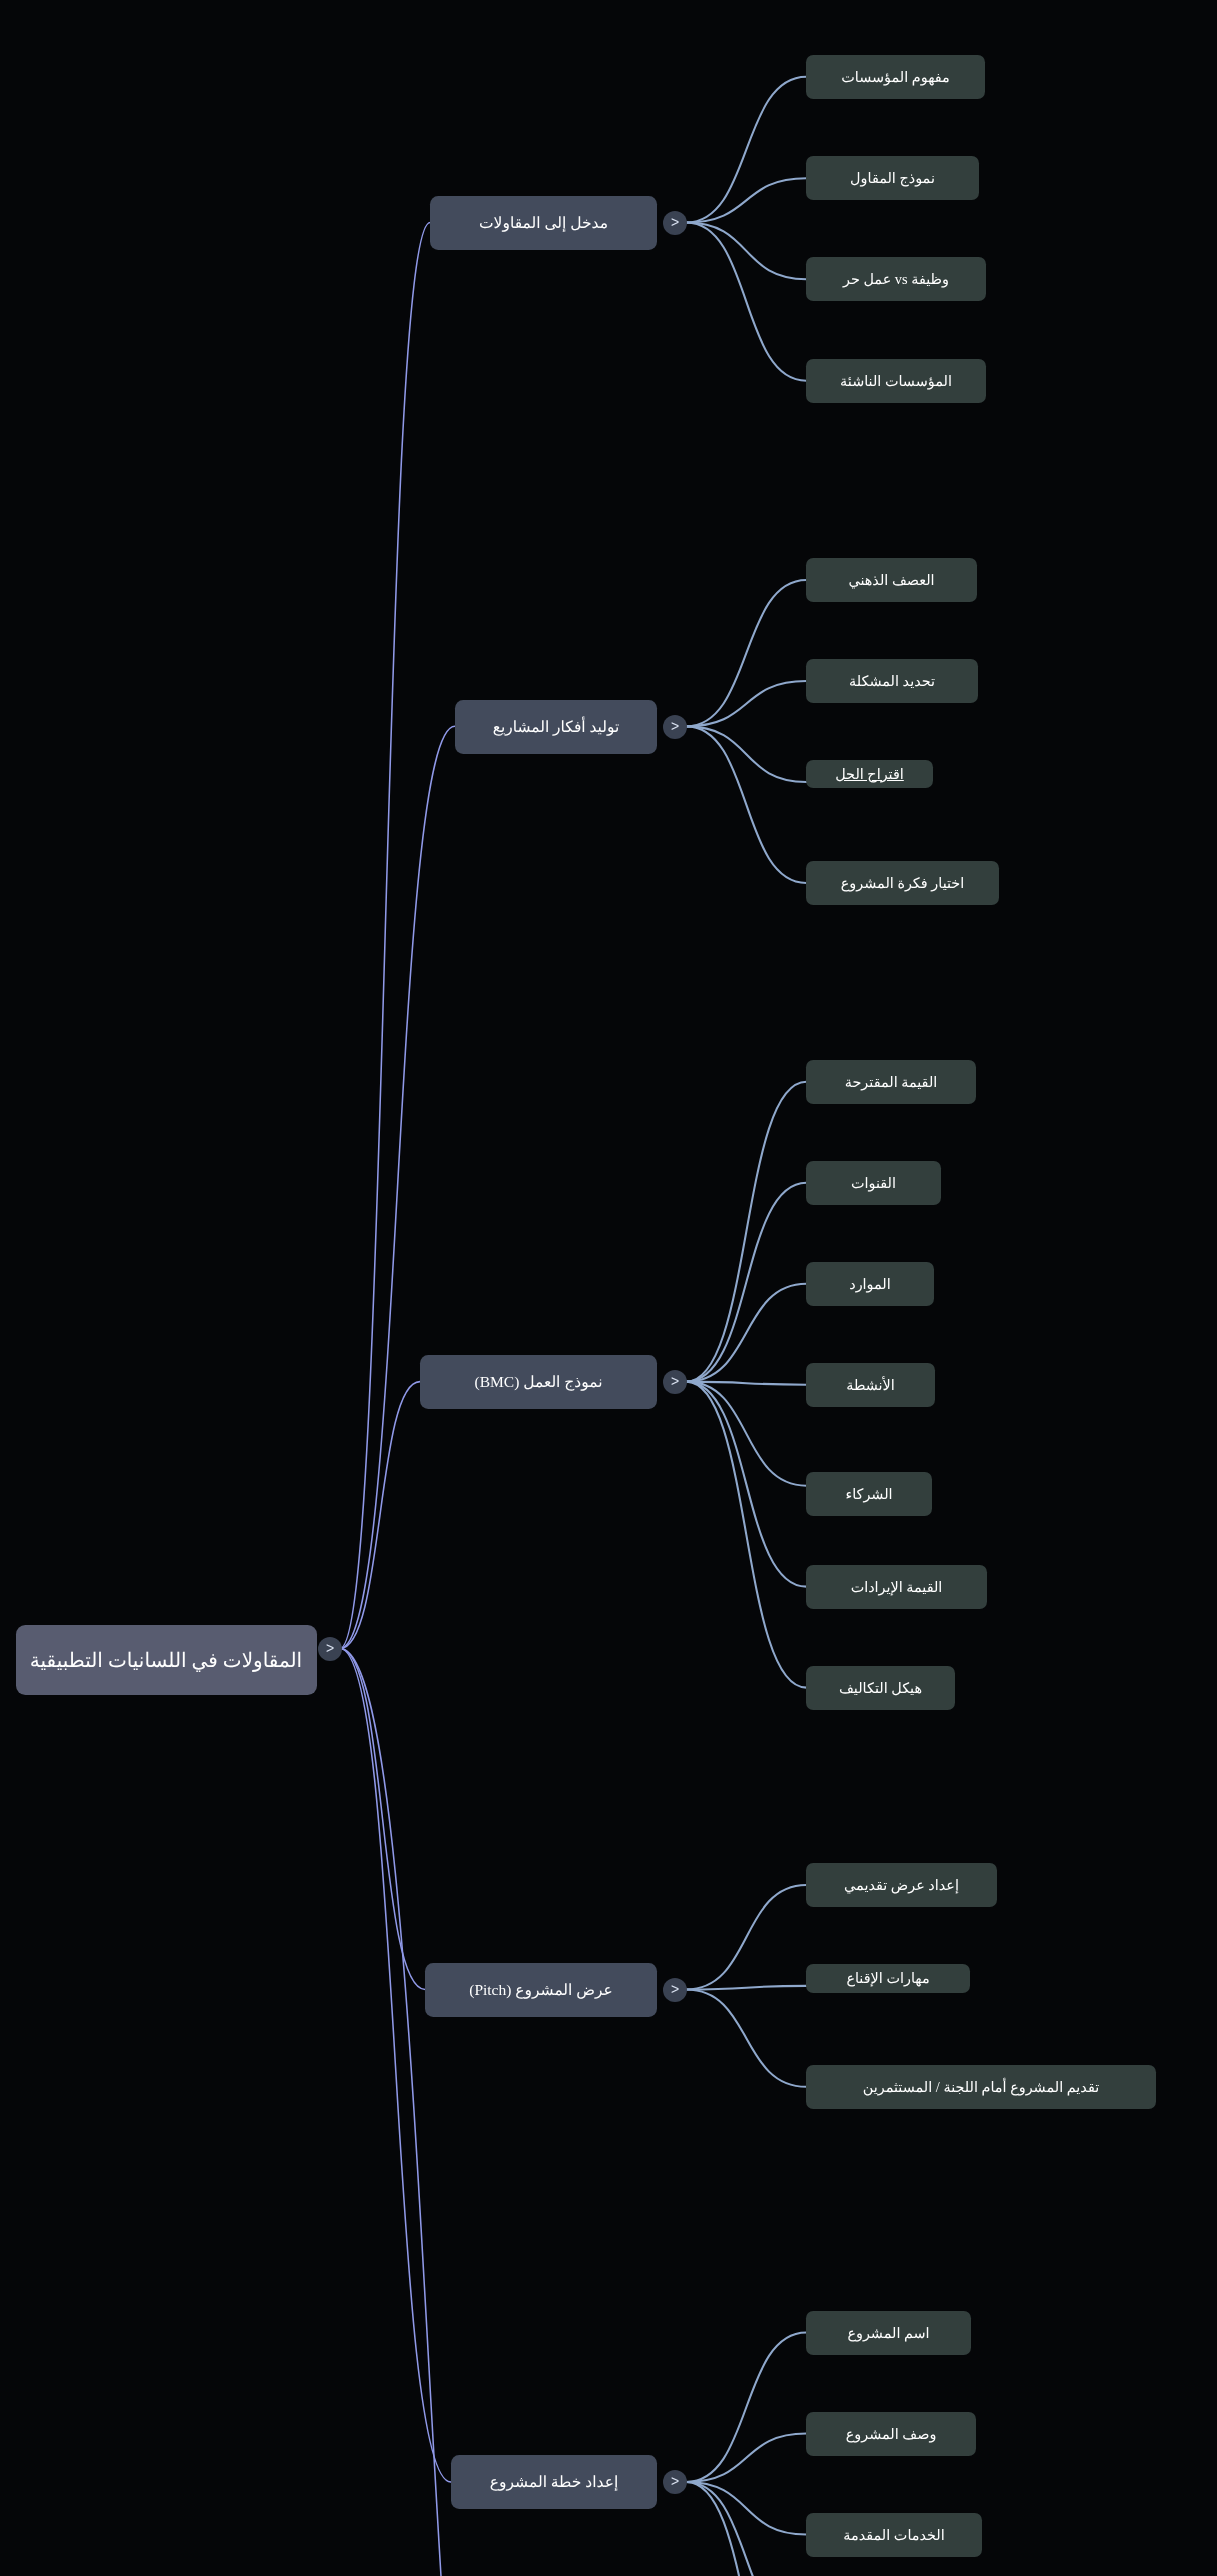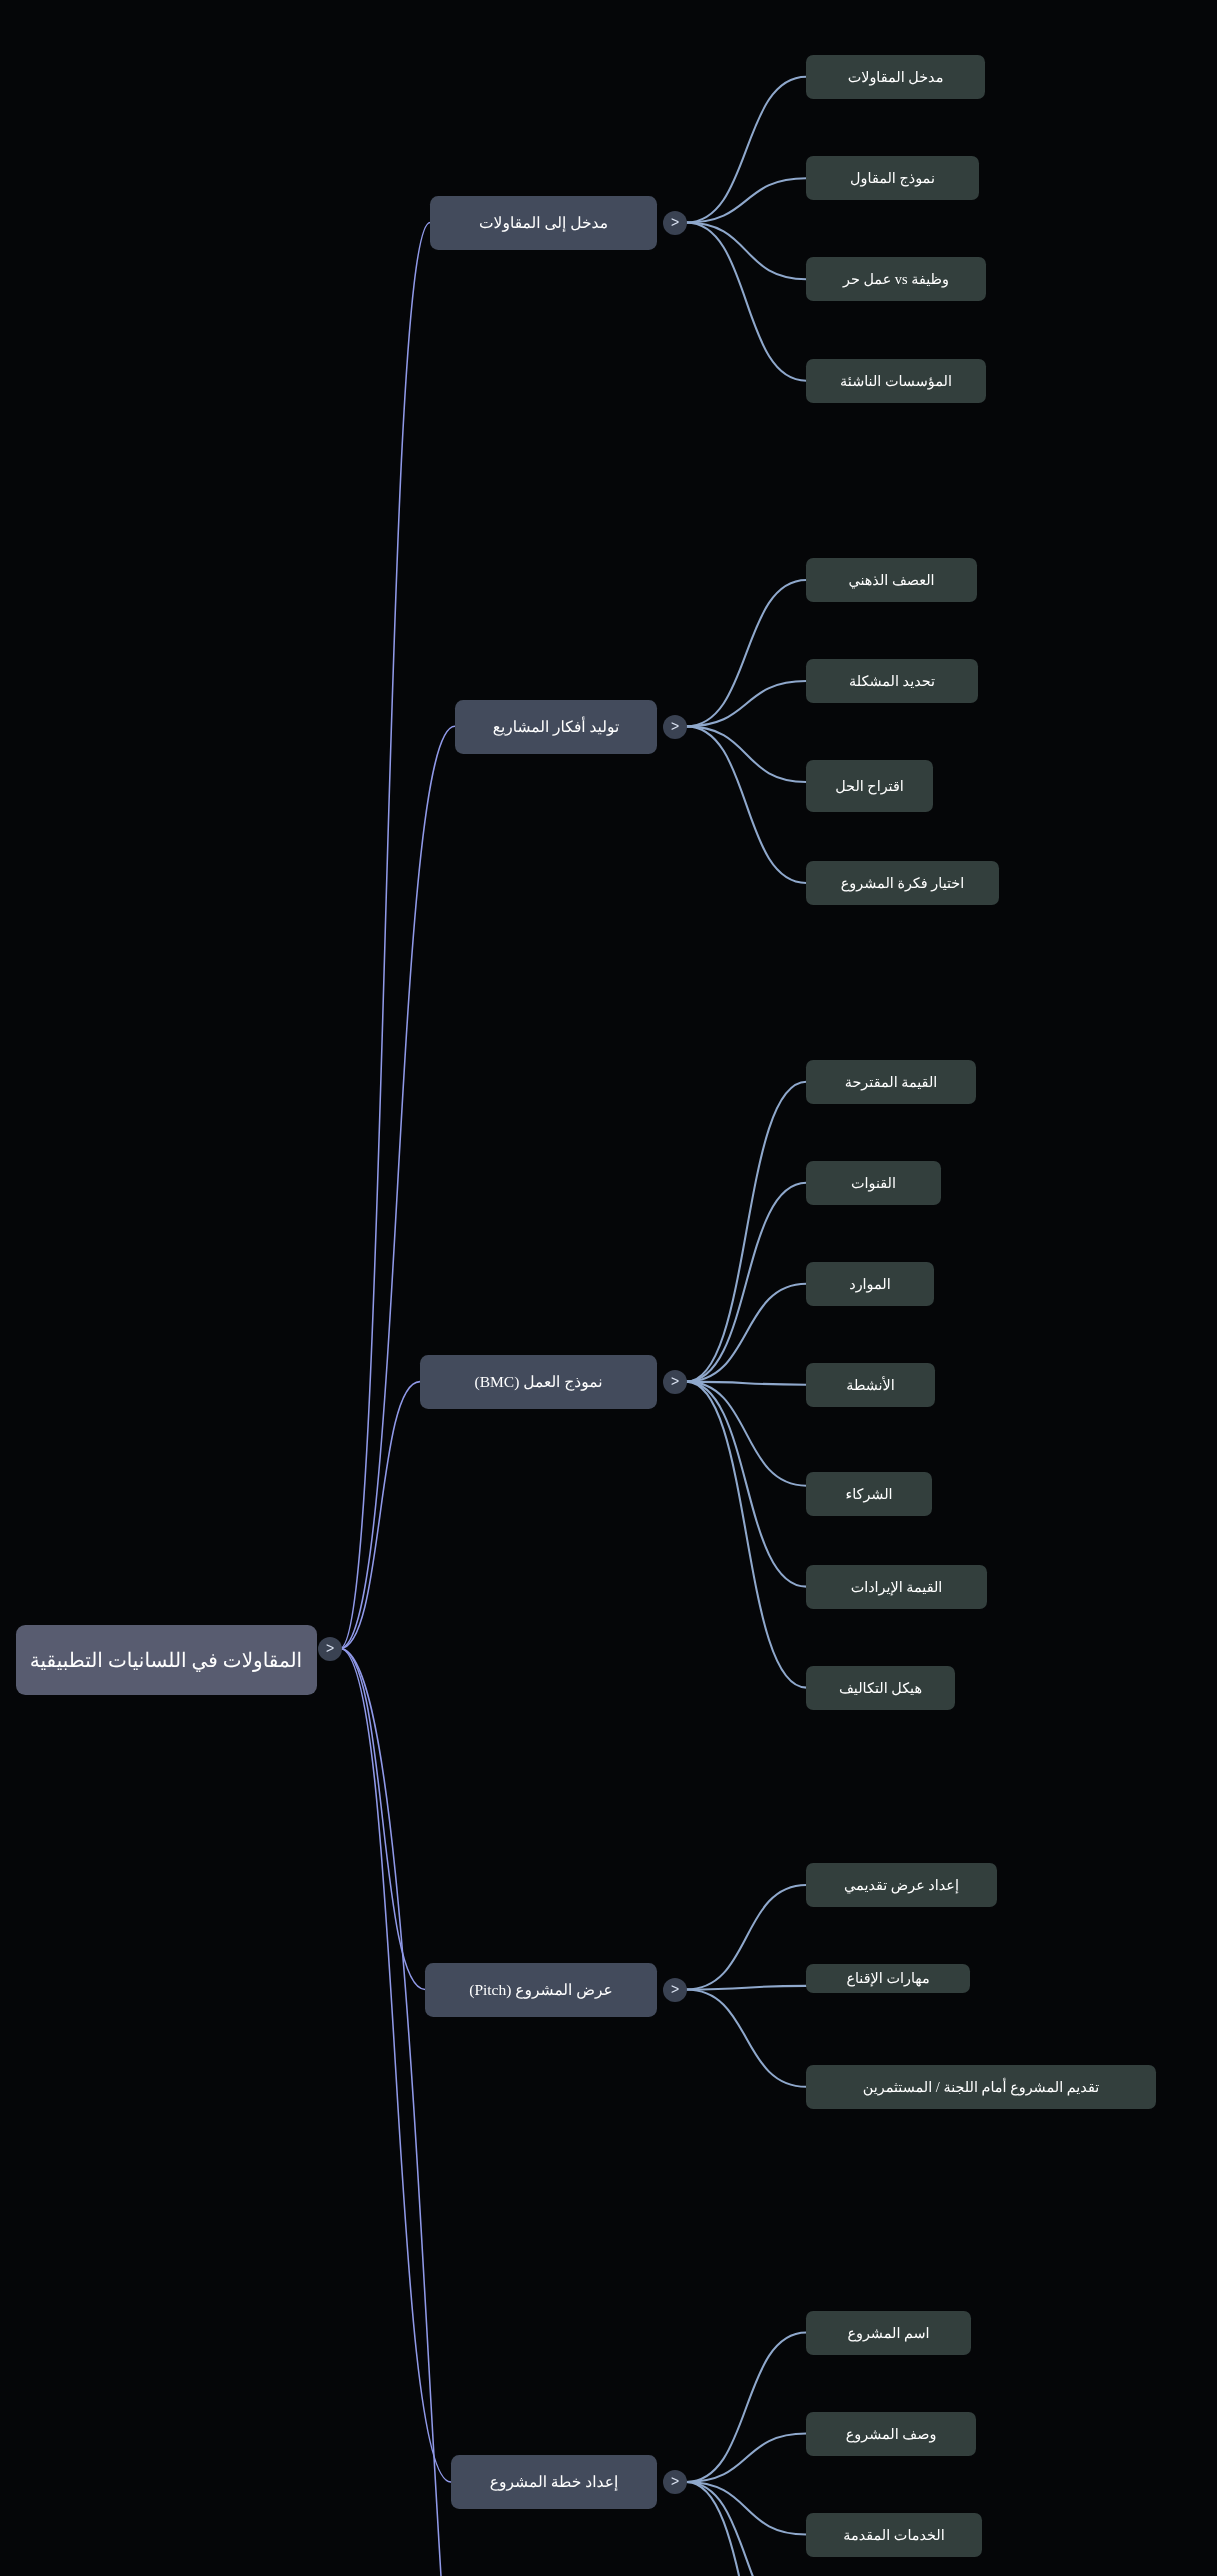--- a/index.html
+++ b/index.html
@@ -98,31 +98,31 @@
     </svg>
   <div id="nodes">
       <div class="node root" style="left: 15.5px; top: 1625px; width: 301px; height: 70px;">المقاولات في اللسانيات التطبيقية</div>
       <div class="toggle" style="left: 318px; top: 1637px;">
         <span>&lt;</span>
       </div>
       <div class="node branch" style="left: 430px; top: 196px; width: 227px; height: 54px;">مدخل إلى المقاولات</div>
       <div class="toggle" style="left: 663px; top: 211px;">
         <span>&lt;</span>
       </div>
-      <div class="node leaf" style="left: 806px; top: 55px; width: 179px; height: 44px;">مدخل المقاولات</div>
+      <div class="node leaf" style="left: 806px; top: 55px; width: 179px; height: 44px;">مفهوم المؤسسات</div>
       <div class="node leaf" style="left: 806px; top: 156px; width: 173px; height: 44px;">نموذج المقاول</div>
       <div class="node leaf" style="left: 806px; top: 257px; width: 180px; height: 44px;">وظيفة vs عمل حر</div>
       <div class="node leaf" style="left: 806px; top: 359px; width: 180px; height: 44px;">المؤسسات الناشئة</div>
       <div class="node branch" style="left: 455px; top: 700px; width: 202px; height: 54px;">توليد أفكار المشاريع</div>
       <div class="toggle" style="left: 663px; top: 715px;">
         <span>&lt;</span>
       </div>
       <div class="node leaf" style="left: 806px; top: 558px; width: 171px; height: 44px;">العصف الذهني</div>
       <div class="node leaf" style="left: 806px; top: 659px; width: 172px; height: 44px;">تحديد المشكلة</div>
-      <div class="node leaf" style="left: 806px; top: 760px; width: 127px; height: 52px;">اقتراح الحل</div>
+      <div class="node leaf" style="left: 806px; top: 760px; width: 127px; height: 28px; text-decoration: underline;">اقتراح الحل</div>
       <div class="node leaf" style="left: 806px; top: 861px; width: 193px; height: 44px;">اختيار فكرة المشروع</div>
       <div class="node branch" style="left: 420px; top: 1355px; width: 237px; height: 54px;">نموذج العمل (BMC)</div>
       <div class="toggle" style="left: 663px; top: 1370px;">
         <span>&lt;</span>
       </div>
       <div class="node leaf" style="left: 806px; top: 1060px; width: 170px; height: 44px;">القيمة المقترحة</div>
       <div class="node leaf" style="left: 806px; top: 1161px; width: 135px; height: 44px;">القنوات</div>
       <div class="node leaf" style="left: 806px; top: 1262px; width: 128px; height: 44px;">الموارد</div>
       <div class="node leaf" style="left: 806px; top: 1363px; width: 129px; height: 44px;">الأنشطة</div>
       <div class="node leaf" style="left: 806px; top: 1464px; width: 126px; height: 44px; margin-top: 8px;">الشركاء</div>

